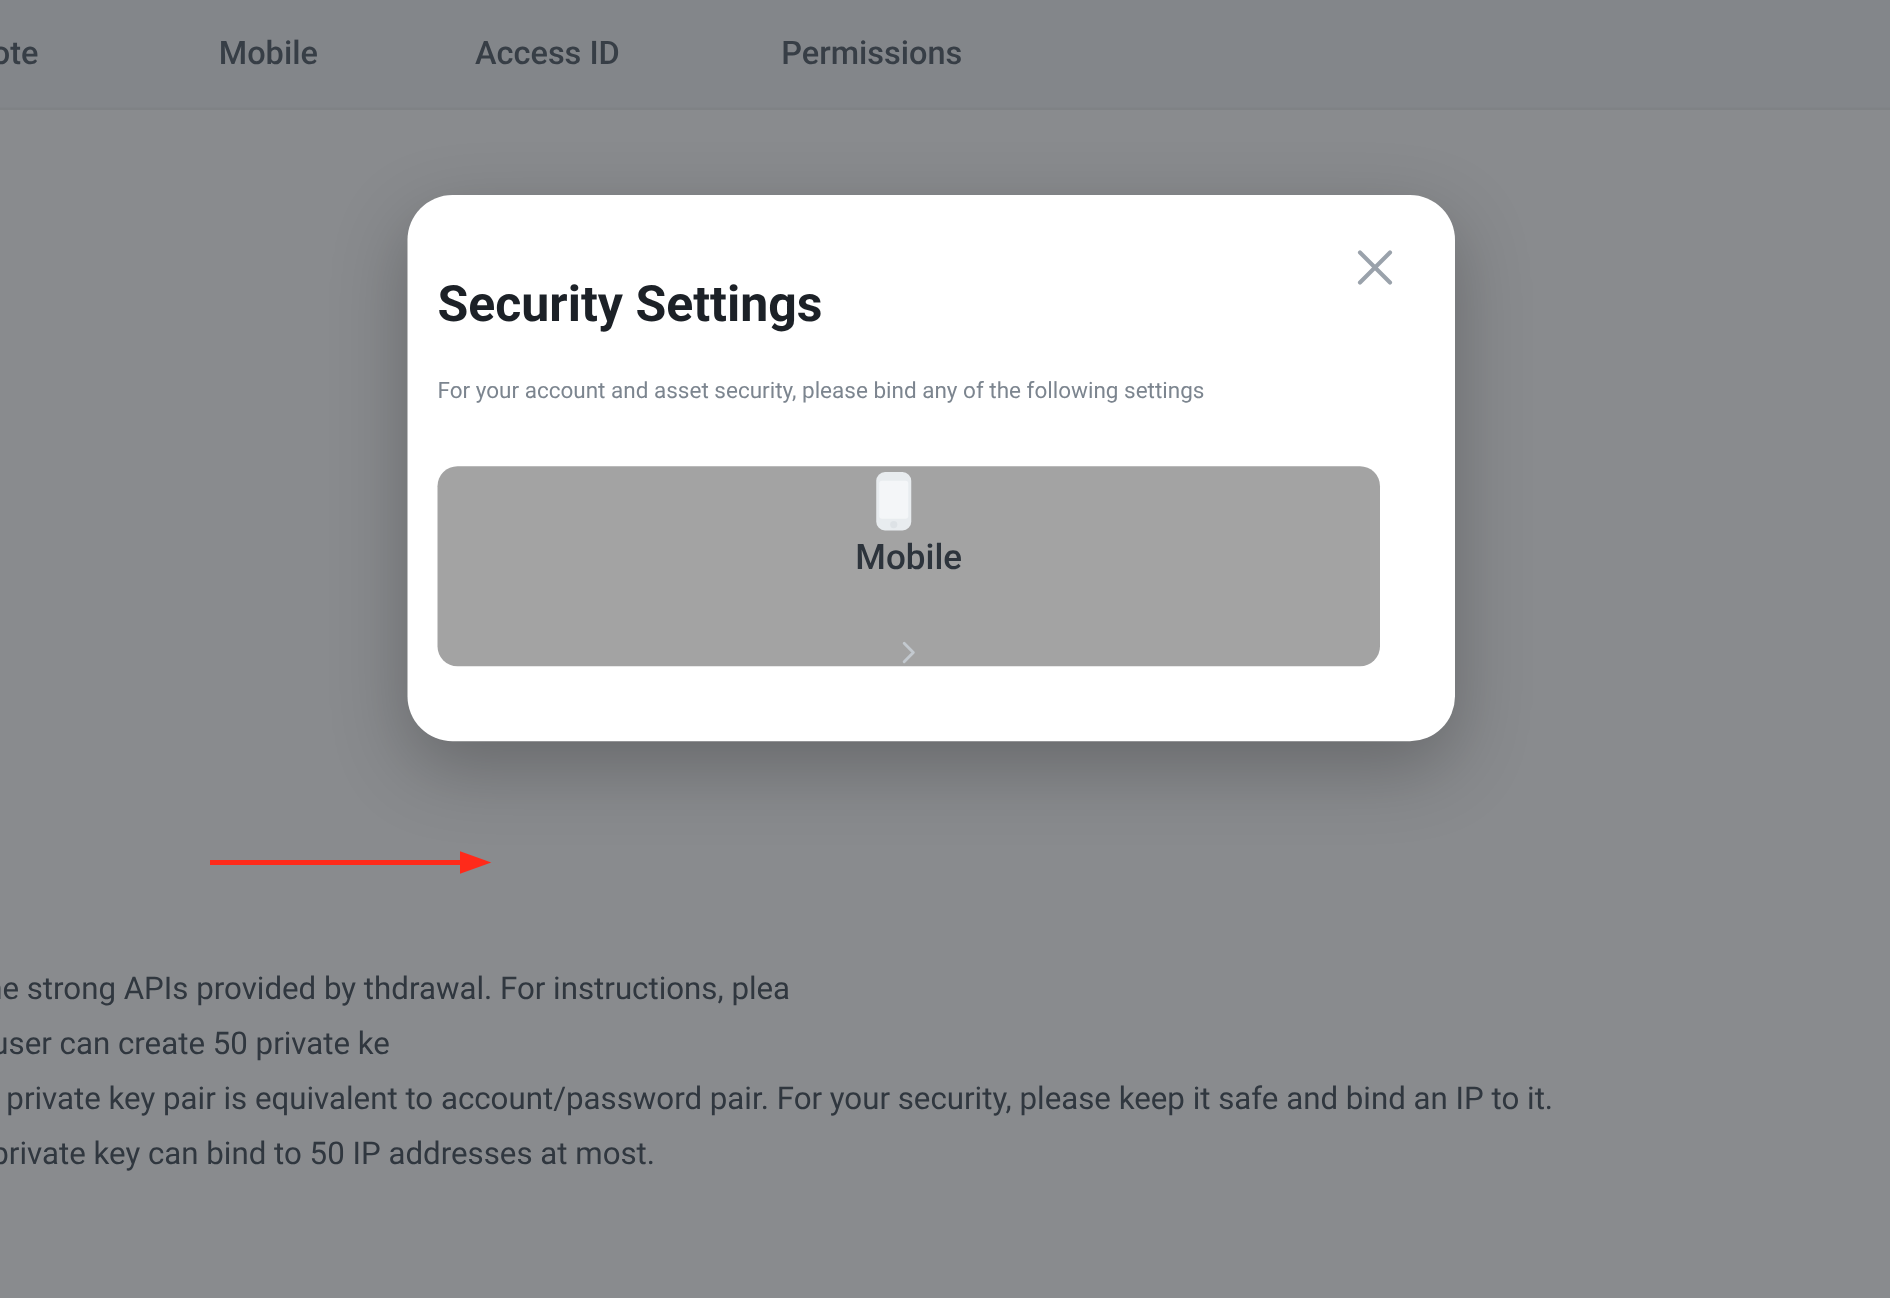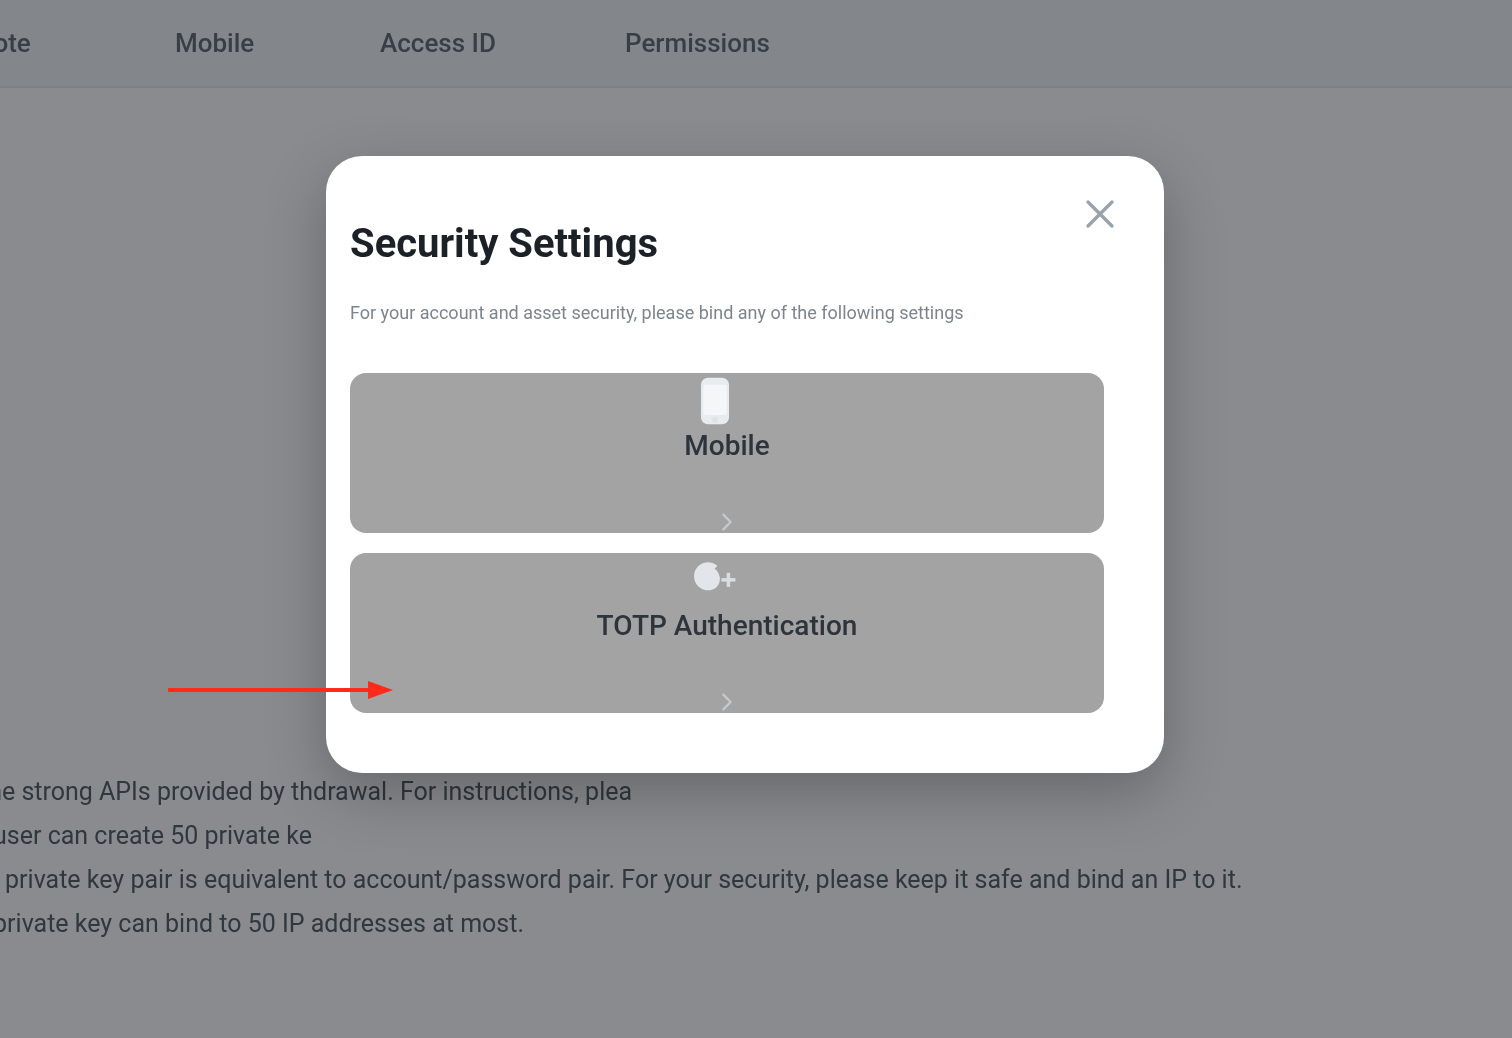--- a/index.html
+++ b/index.html
@@ -172,35 +172,20 @@
         </svg>
       </span>
       <span class="opt-label">Mobile</span>
       <span class="chev">
         <svg viewBox="0 0 24 24" fill="none" stroke-width="2.5" stroke-linecap="round" stroke-linejoin="round">
           <polyline points="8 4 16 12 8 20"></polyline>
         </svg>
       </span>
     </div>
 
-    <div class="option">
-      <span class="icon-slot">
-        <svg viewBox="0 0 48 48">
-          <path d="M18 12c6 0 10 4 10 10s-4 10-10 10c-5.5 0-10-4.5-10-10S12.5 12 18 12zm0 4c-3.3 0-6 2.7-6 6s2.7 6 6 6c3 0 5.3-2 5.8-5H18v-3h10c.1.6.2 1.3.2 2 0 6-4.5 10-10.2 10C11.4 32 6 26.6 6 20S11.4 8 18 8c3.1 0 5.9 1.2 8 3.1l-2.8 2.8C21.9 12.7 20 12 18 12z" fill="#e2e6ea"></path>
-          <rect x="34" y="17" width="3" height="12" fill="#d8dde2"></rect>
-          <rect x="29.5" y="21.5" width="12" height="3" fill="#d8dde2"></rect>
-        </svg>
-      </span>
-      <span class="opt-label">TOTP Authentication</span>
-      <span class="chev">
-        <svg viewBox="0 0 24 24" fill="none" stroke-width="2.5" stroke-linecap="round" stroke-linejoin="round">
-          <polyline points="8 4 16 12 8 20"></polyline>
-        </svg>
-      </span>
-    </div>
 
   </div>
 </div>
 
 <div class="arrow">
   <svg viewBox="0 0 225 20">
     <line x1="0" y1="10" x2="205" y2="10" stroke="#ff2a1a" stroke-width="4"></line>
     <polygon points="225,10 200,1 200,19" fill="#ff2a1a"></polygon>
   </svg>
 </div>

